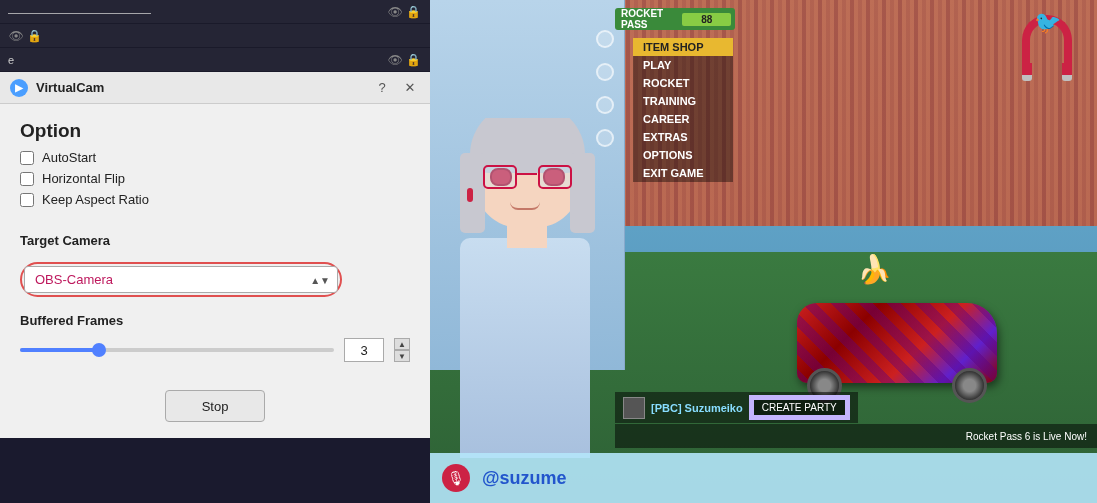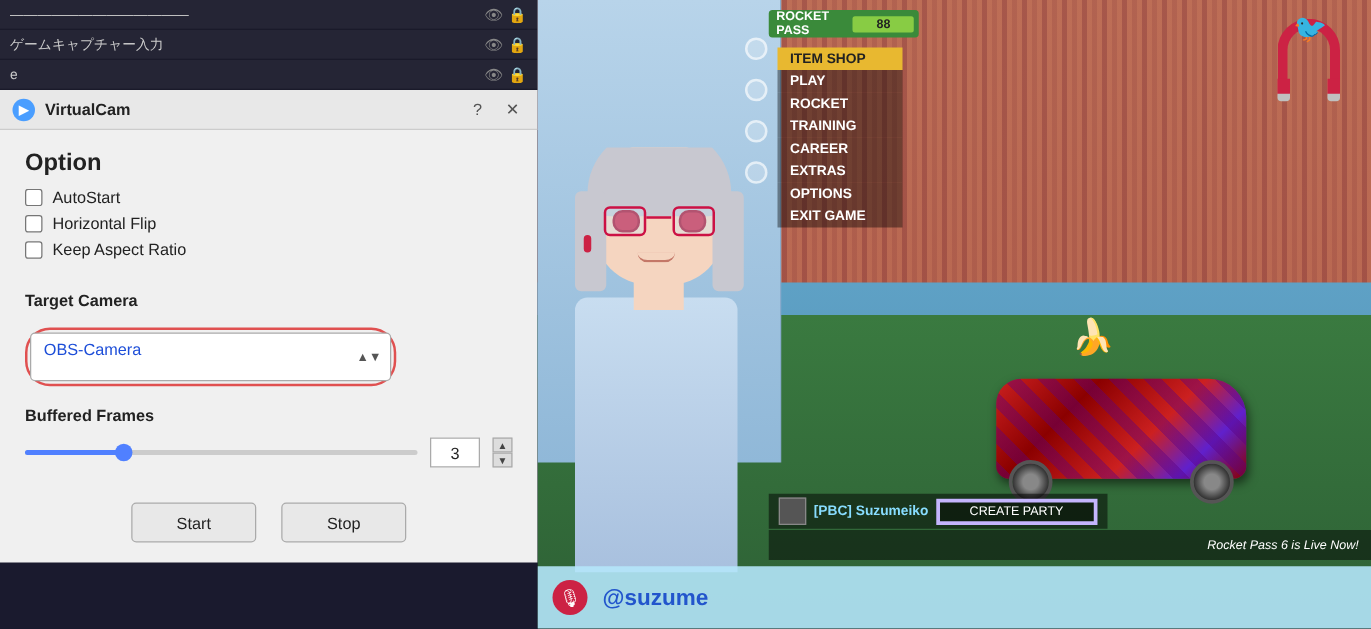--- a/index.html
+++ b/index.html
@@ -111,27 +111,27 @@
 
     .camera-dropdown-wrapper {
       position: relative;
       display: inline-block;
       border: 2px solid #e05050;
       border-radius: 20px;
       padding: 2px;
     }
 
     .camera-dropdown {
-      width: 289px;
-      padding: 5px 30px 17px 10px;
+      width: 314px;
+      padding: 5px 30px 5px 10px;
       border: 1px solid #aaa;
       border-radius: 4px;
       background: white;
       font-size: 13px;
-      color: #1d4ed8;
+      color: #be185d;
       appearance: none;
       cursor: pointer;
     }
 
     .dropdown-arrow {
       position: absolute;
       right: 10px;
       top: 50%;
       transform: translateY(-50%);
       color: #555;
@@ -356,21 +356,21 @@
       font-size: 10px;
       font-weight: bold;
       padding: 1px 19px;
       border-radius: 2px;
       margin-left: auto;
     }
 
     .menu-items {
       position: absolute;
       top: 38px;
-      left: 192px;
+      left: 203px;
       display: flex;
       flex-direction: column;
       gap: 0;
     }
 
     .menu-item {
       color: white;
       font-size: 11px;
       font-weight: bold;
       padding: 3px 10px;
@@ -428,21 +428,20 @@
       position: absolute;
       bottom: 55px;
       left: 185px;
       right: 0;
       height: 24px;
       background: rgba(0,0,0,0.5);
       display: flex;
       align-items: center;
       justify-content: flex-end;
       padding: 0 10px;
-      font-style: italic;
     }
 
     .news-text {
       color: white;
       font-size: 10px;
     }
 
     
     .player-info {
       position: absolute;
@@ -463,24 +462,24 @@
 
     .player-icon {
       width: 22px;
       height: 22px;
       background: #555;
       border: 1px solid #888;
     }
 
     .create-party-btn {
       background: rgba(0,0,0,0.4);
-      border: 3px solid #c4b5fd;
+      border: 5px solid #c4b5fd;
       color: white;
       font-size: 10px;
-      padding: 2px 24px;
+      padding: 2px 8px;
     }
 
     
     .red-circle-wrapper {
       position: relative;
     }
 
     
     .car-decoration {
       position: absolute;
@@ -612,21 +611,20 @@
 
     <div class="obs-top-sources">
       <div class="source-row">
         <span class="source-name-text">—————————————</span>
         <div class="source-icon-row">
           <span class="eye-icon">👁</span>
           <span class="lock-icon">🔒</span>
         </div>
       </div>
       <div class="source-row">
-        <span class="source-name-text">ゲームキャプチャー入力</span>
         <div class="source-icon-row">
           <span class="eye-icon">👁</span>
           <span class="lock-icon">🔒</span>
         </div>
       </div>
       <div class="source-row">
         <span class="source-name-text">e</span>
         <div class="source-icon-row">
           <span class="eye-icon">👁</span>
           <span class="lock-icon">🔒</span>
@@ -680,21 +678,20 @@
             <div class="slider-value-box">3</div>
             <div class="spinner-btns">
               <div class="spinner-btn">▲</div>
               <div class="spinner-btn">▼</div>
             </div>
           </div>
         </div>
       </div>
 
       <div class="bottom-buttons">
-        <button class="btn-start">Start</button>
         <button class="btn-stop">Stop</button>
       </div>
     </div>
   </div>
 
   <div class="right-col">
 
     <div class="stadium-bg"></div>
     <div class="stadium-seats"></div>
     <div class="field"></div>

